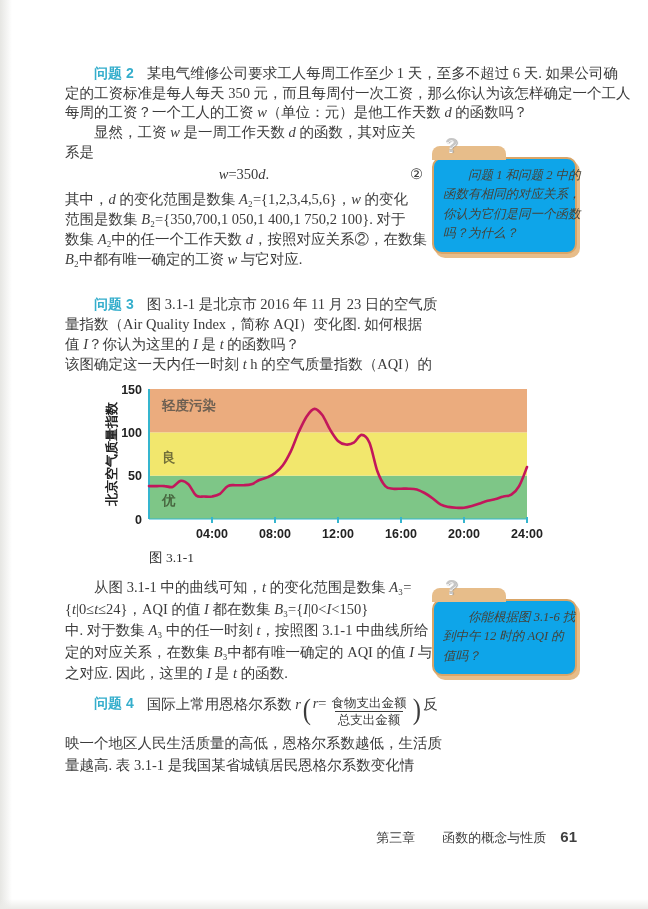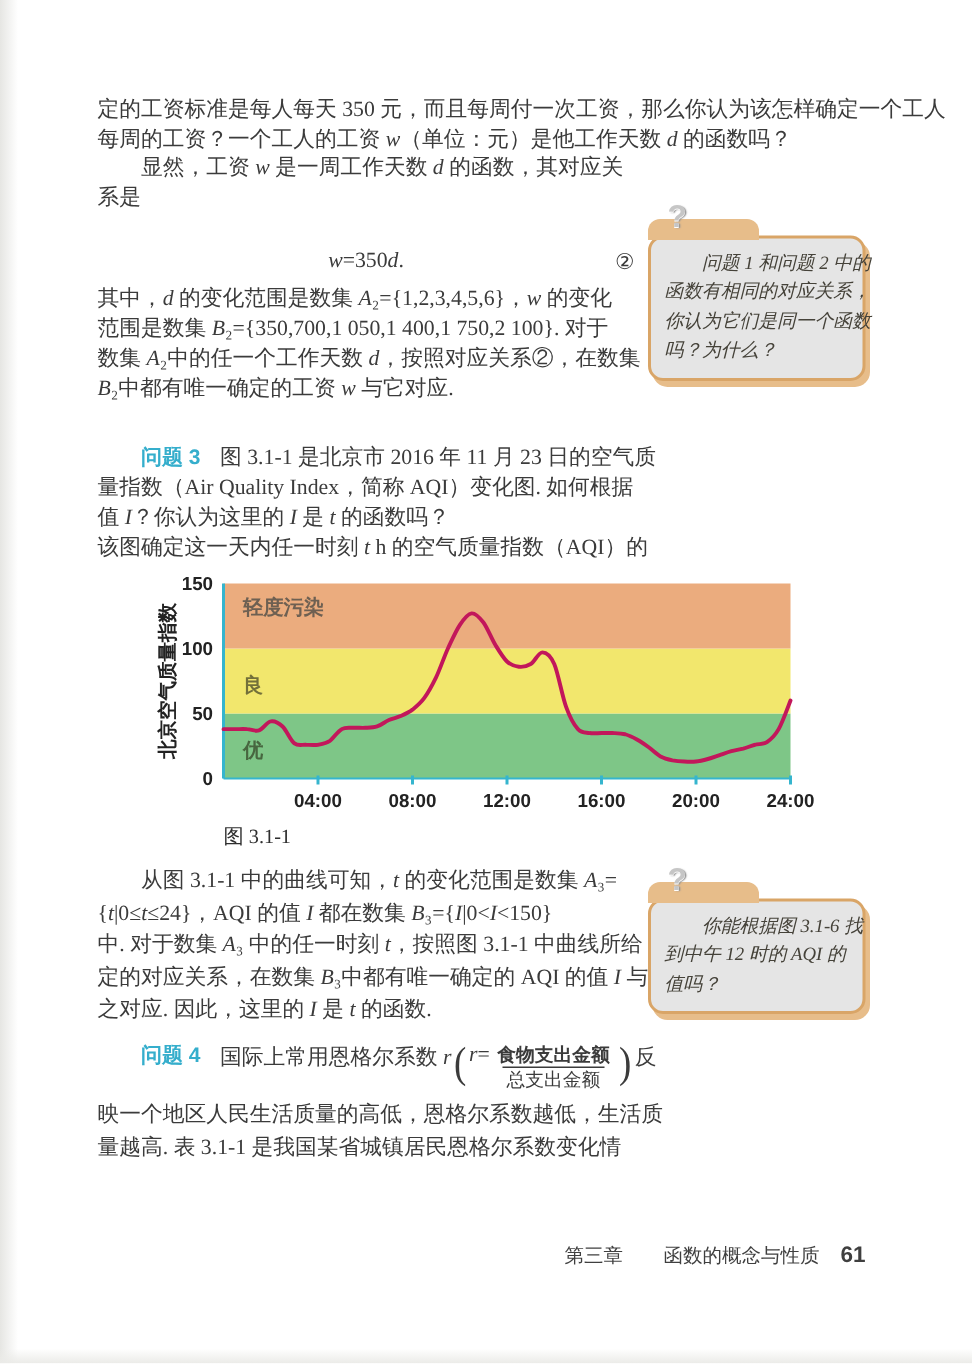--- a/index.html
+++ b/index.html
@@ -25,44 +25,45 @@
   #p2b{top:189px;line-height:20px;}
   #p3{top:294px;line-height:20px;}
   #chart-wrap{position:absolute;left:100px;top:378px;width:470px;height:170px;}
   #caption{position:absolute;left:149px;top:549px;width:378px;text-align:left;font-size:13.5px;color:#2e2e2e;}
   #p3b{top:577px;line-height:21.5px;}
   #p4row{top:695px;height:40px;display:flex;white-space:nowrap;font-size:14.5px;}
   #p4row::before{content:"";width:29px;flex:0 0 29px;}
   .bigparen{font-size:29px;font-weight:400;line-height:1;margin:0 1px;transform:scaleX(.85);display:inline-block;}
   .frac{display:inline-flex;flex-direction:column;align-items:center;font-size:12.5px;line-height:1.3;margin:0 2px;}
   .frac .den{border-top:1.3px solid #3b3b3b;padding:0 3px;}
-  .frac .num{padding:0 3px;font-weight:bold;}
+  .frac .num{padding:0 3px;}
   #p4{top:733px;line-height:21.5px;}
   #footer{position:absolute;top:828px;left:0;width:577px;text-align:right;font-size:13px;color:#3f3f3f;}
   #footer .pnum{font-weight:bold;font-size:15px;margin-left:14px;font-family:"Liberation Sans","DejaVu Sans",sans-serif;margin-top:40px;}
   #footer .bt{margin-left:27px;}
   .sidenote{position:absolute;left:432px;width:145px;}
   #sidenote1{top:146px;} #sidenote2{top:588px;}
   .ntab{position:relative;z-index:2;width:74px;height:14px;background:var(--box-tab);
     border-radius:8px 8px 0 0;margin-bottom:-3px;}
   .qmark{position:absolute;top:-13px;left:13px;font-family:"Liberation Sans","DejaVu Sans",sans-serif;
     font-weight:bold;font-size:21px;color:#c6c6c6;text-shadow:0 1px 0 #fff,1px 1px 1px #909090;}
-  .nbox{position:relative;z-index:1;border:2px solid var(--box-border);border-radius:10px;background:#e5e5e5;
+  .nbox{position:relative;z-index:1;border:2px solid var(--box-border);border-radius:10px;background:#0ea5e9;
     box-shadow:3px 4px 0 var(--box-tab);padding:7px 1px 8px 9px;}
   .nline{font-size:12.5px;line-height:19.4px;font-style:italic;color:#454239;white-space:nowrap;}
   .nline.ind{text-indent:2em;}
 </style>
 </head>
 <body>
 
 <div class="page">
   <div class="edge-left"></div>
   <div class="edge-bottom"></div>
 
   <div id="p2" class="blk">
+    <div class="tl ind"><span class="plabel">问题 2</span><span>某电气维修公司要求工人每周工作至少 1 天，至多不超过 6 天. 如果公司确</span></div>
     <div class="tl">定的工资标准是每人每天 350 元，而且每周付一次工资，那么你认为该怎样确定一个工人</div>
     <div class="tl">每周的工资？一个工人的工资 <i>w</i>（单位：元）是他工作天数 <i>d</i> 的函数吗？</div>
     <div class="tl ind">显然，工资 <i>w</i> 是一周工作天数 <i>d</i> 的函数，其对应关</div>
     <div class="tl">系是</div>
   </div>
 
   <div id="formula2" class="blk">
     <span><i>w</i>=350<i>d</i>.</span>
     <span class="tag">②</span>
   </div>

